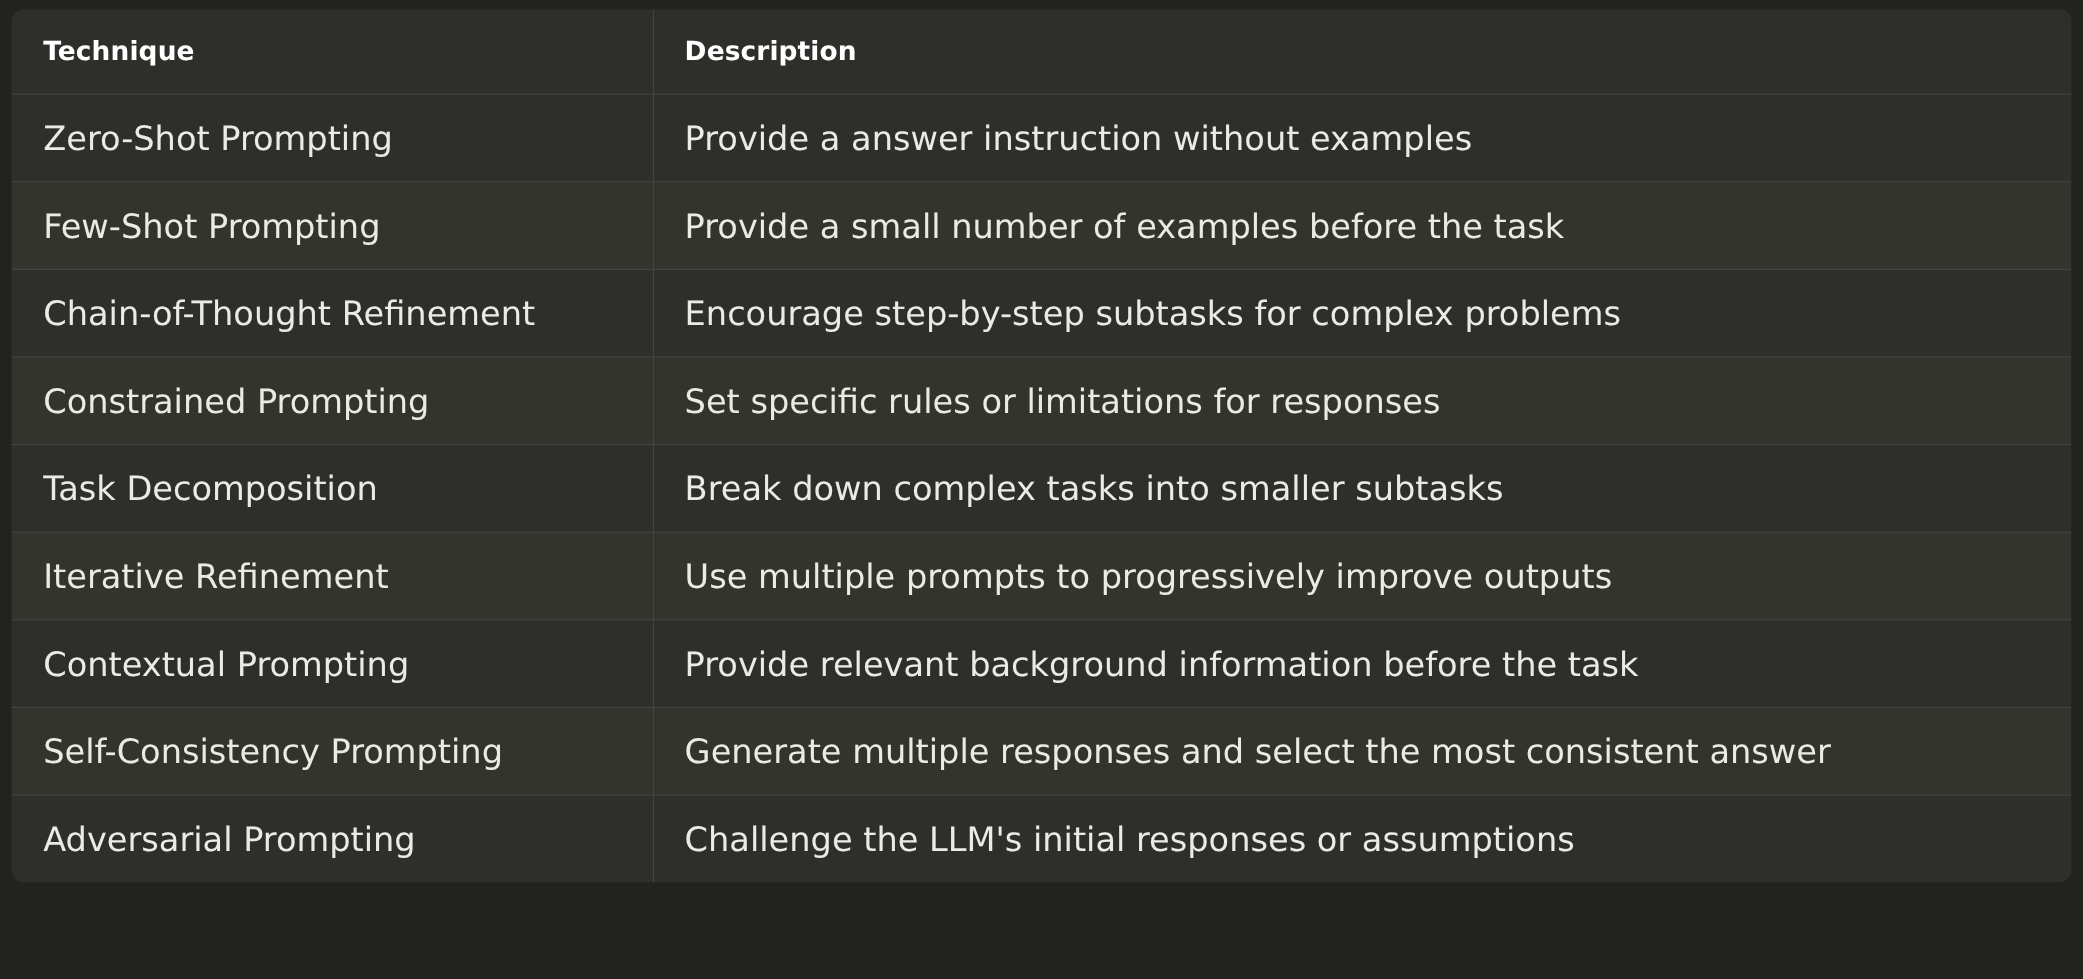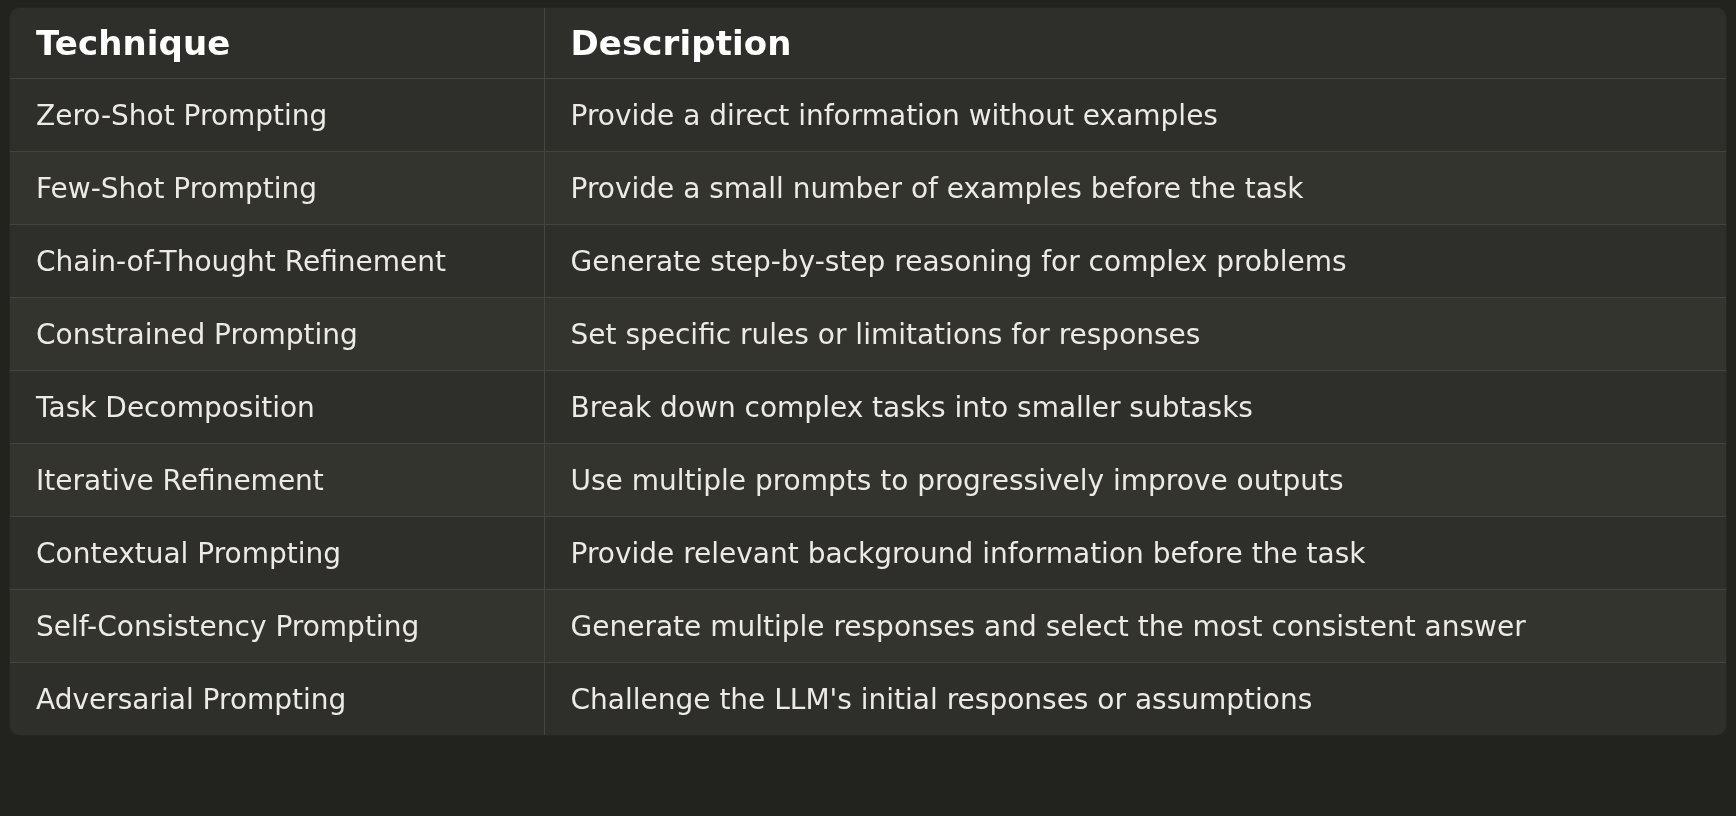--- a/index.html
+++ b/index.html
@@ -41,21 +41,21 @@
     padding: 0 26px;
     height: 72px;
     border-bottom: 1px solid #44453f;
     border-right: 1px solid #44453f;
     white-space: nowrap;
     overflow: hidden;
     text-overflow: ellipsis;
   }
   th:last-child, td:last-child { border-right: none; }
   thead th {
-    font-size: 34px;
+    font-size: 22px;
     font-weight: bold;
     color: #ffffff;
     letter-spacing: 0.1px;
     height: 70px;
   }
   tbody td {
     font-size: 28px;
     font-weight: 400;
     color: #eceae4;
   }
@@ -78,29 +78,29 @@
       </colgroup>
       <thead>
         <tr>
           <th>Technique</th>
           <th>Description</th>
         </tr>
       </thead>
       <tbody>
         <tr>
           <td>Zero-Shot Prompting</td>
-          <td>Provide a direct information without examples</td>
+          <td>Provide a answer instruction without examples</td>
         </tr>
         <tr>
           <td>Few-Shot Prompting</td>
           <td>Provide a small number of examples before the task</td>
         </tr>
         <tr>
           <td>Chain-of-Thought Refinement</td>
-          <td>Generate step-by-step reasoning for complex problems</td>
+          <td>Encourage step-by-step subtasks for complex problems</td>
         </tr>
         <tr>
           <td>Constrained Prompting</td>
           <td>Set specific rules or limitations for responses</td>
         </tr>
         <tr>
           <td>Task Decomposition</td>
           <td>Break down complex tasks into smaller subtasks</td>
         </tr>
         <tr>

